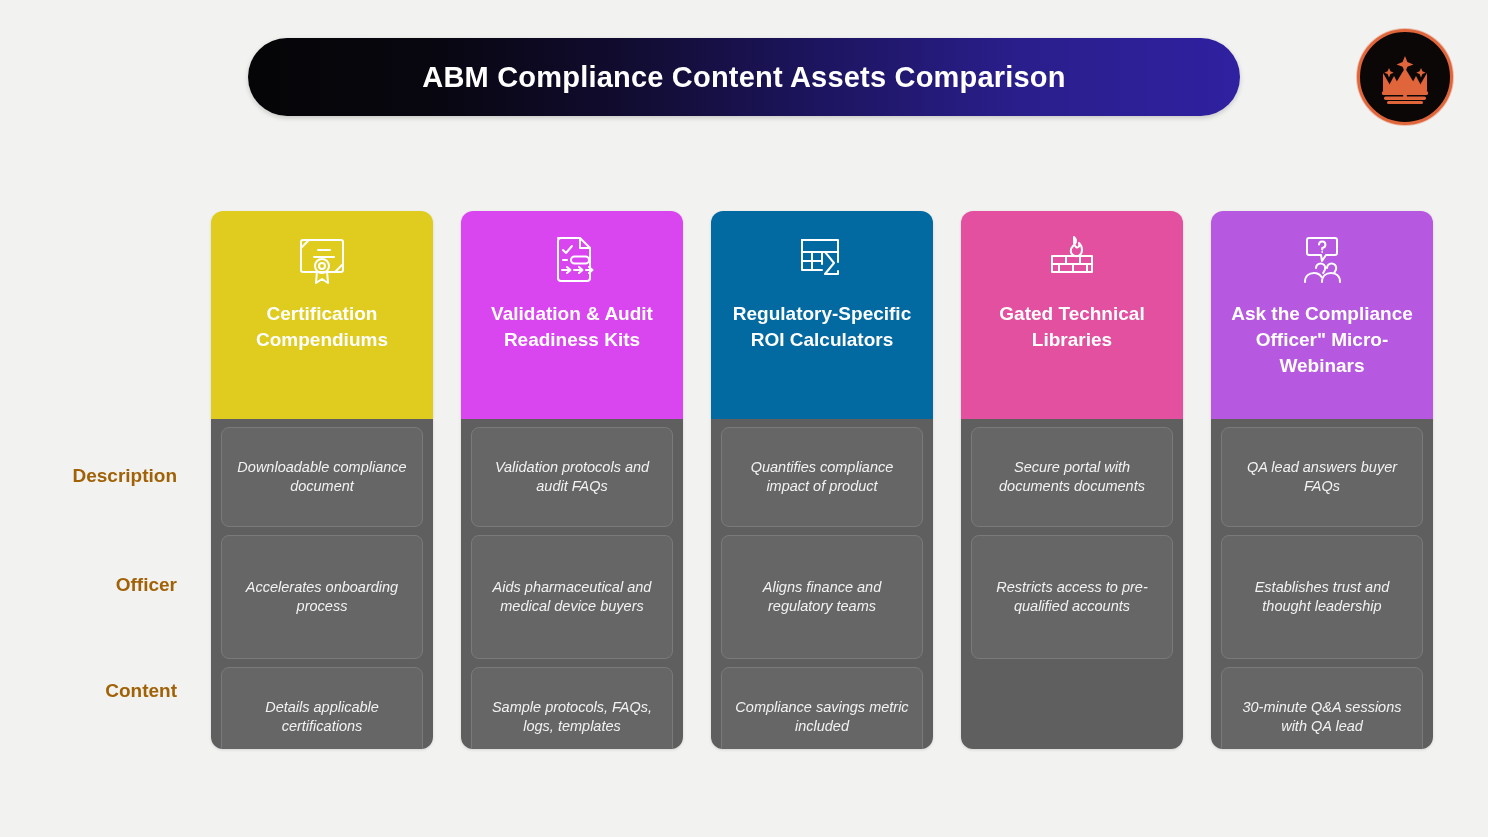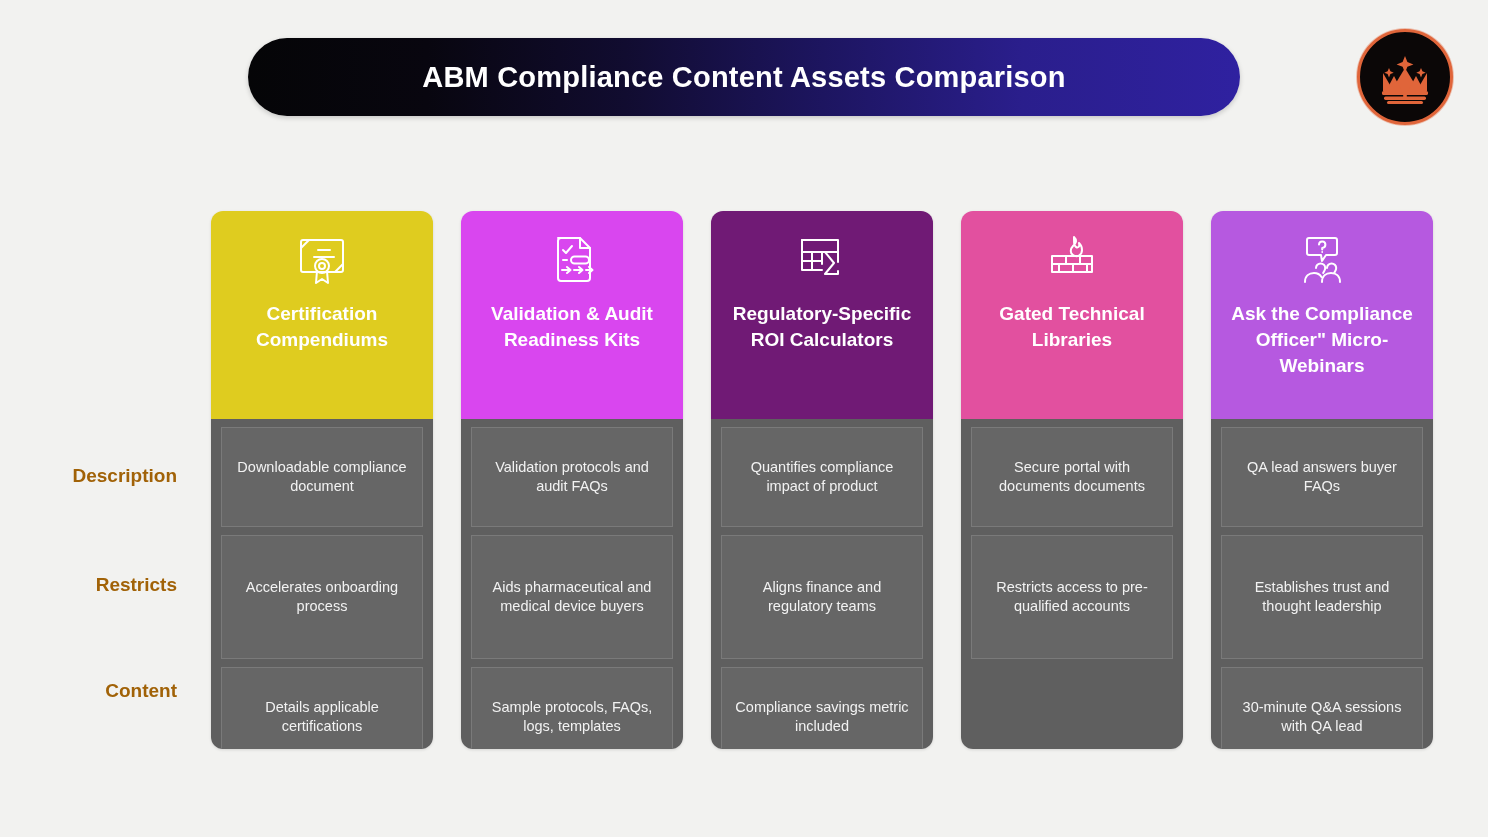--- a/index.html
+++ b/index.html
@@ -142,29 +142,30 @@
     background: #5f5f5f;
     padding: 8px 10px 10px;
     display: flex;
     flex-direction: column;
     gap: 8px;
   }
 
   .cell {
     background: #666666;
     border: 1px solid #7a7a7a;
-    border-radius: 0;
+    border-radius: 8px;
     color: #f2f2f2;
     font-size: 14.5px;
     line-height: 1.32;
     text-align: center;
     display: flex;
     align-items: center;
     justify-content: center;
     padding: 6px 8px;
+    font-style: italic;
   }
   .cell.c1 { height: 100px; }
   .cell.c2 { height: 124px; }
   .cell.c3 { height: 100px; }
 </style>
 </head>
 <body>
 
 <div class="top-bar">
 
@@ -189,21 +190,21 @@
           <rect x="13" y="55" width="36" height="3" rx="1.5"></rect>
           <rect x="29.2" y="45" width="3.6" height="9"></rect>
         </g>
       </svg>
     </span>
   </div>
 </div>
 
 <div class="row-labels">
   <div class="row-label r1">Description</div>
-  <div class="row-label r2">Restricts</div>
+  <div class="row-label r2">Officer</div>
   <div class="row-label r3">Content</div>
 </div>
 
 <div class="columns">
 
   <div class="column">
     <div class="col-head" style="background:#dfcc1f">
       <div class="col-icon">
         <svg width="56" height="52" viewBox="0 0 56 52" fill="none" stroke="#ffffff" stroke-width="2" stroke-linecap="round" stroke-linejoin="round">
           <rect x="7" y="6" width="42" height="32" rx="2"></rect>
@@ -242,21 +243,21 @@
       <div class="col-title">Validation &amp; Audit Readiness Kits</div>
     </div>
     <div class="col-body">
       <div class="cell c1">Validation protocols and audit FAQs</div>
       <div class="cell c2">Aids pharmaceutical and medical device buyers</div>
       <div class="cell c3">Sample protocols, FAQs, logs, templates</div>
     </div>
   </div>
 
   <div class="column">
-    <div class="col-head" style="background:#701a75">
+    <div class="col-head" style="background:#0369a1">
       <div class="col-icon">
         <svg width="56" height="52" viewBox="0 0 56 52" fill="none" stroke="#ffffff" stroke-width="2" stroke-linecap="round" stroke-linejoin="round">
           <path d="M8 6 h36 v12 H8 z"></path>
           <path d="M8 6 v30 h20"></path>
           <path d="M8 18 h28 M8 27 h20 M18 18 v18 M28 18 v12"></path>
           <path d="M44 18 v10"></path>
           <path d="M44 21 V18 H31 l9 11 -9 11 h13 v-3"></path>
         </svg>
       </div>
       <div class="col-title">Regulatory-Specific ROI Calculators</div>

